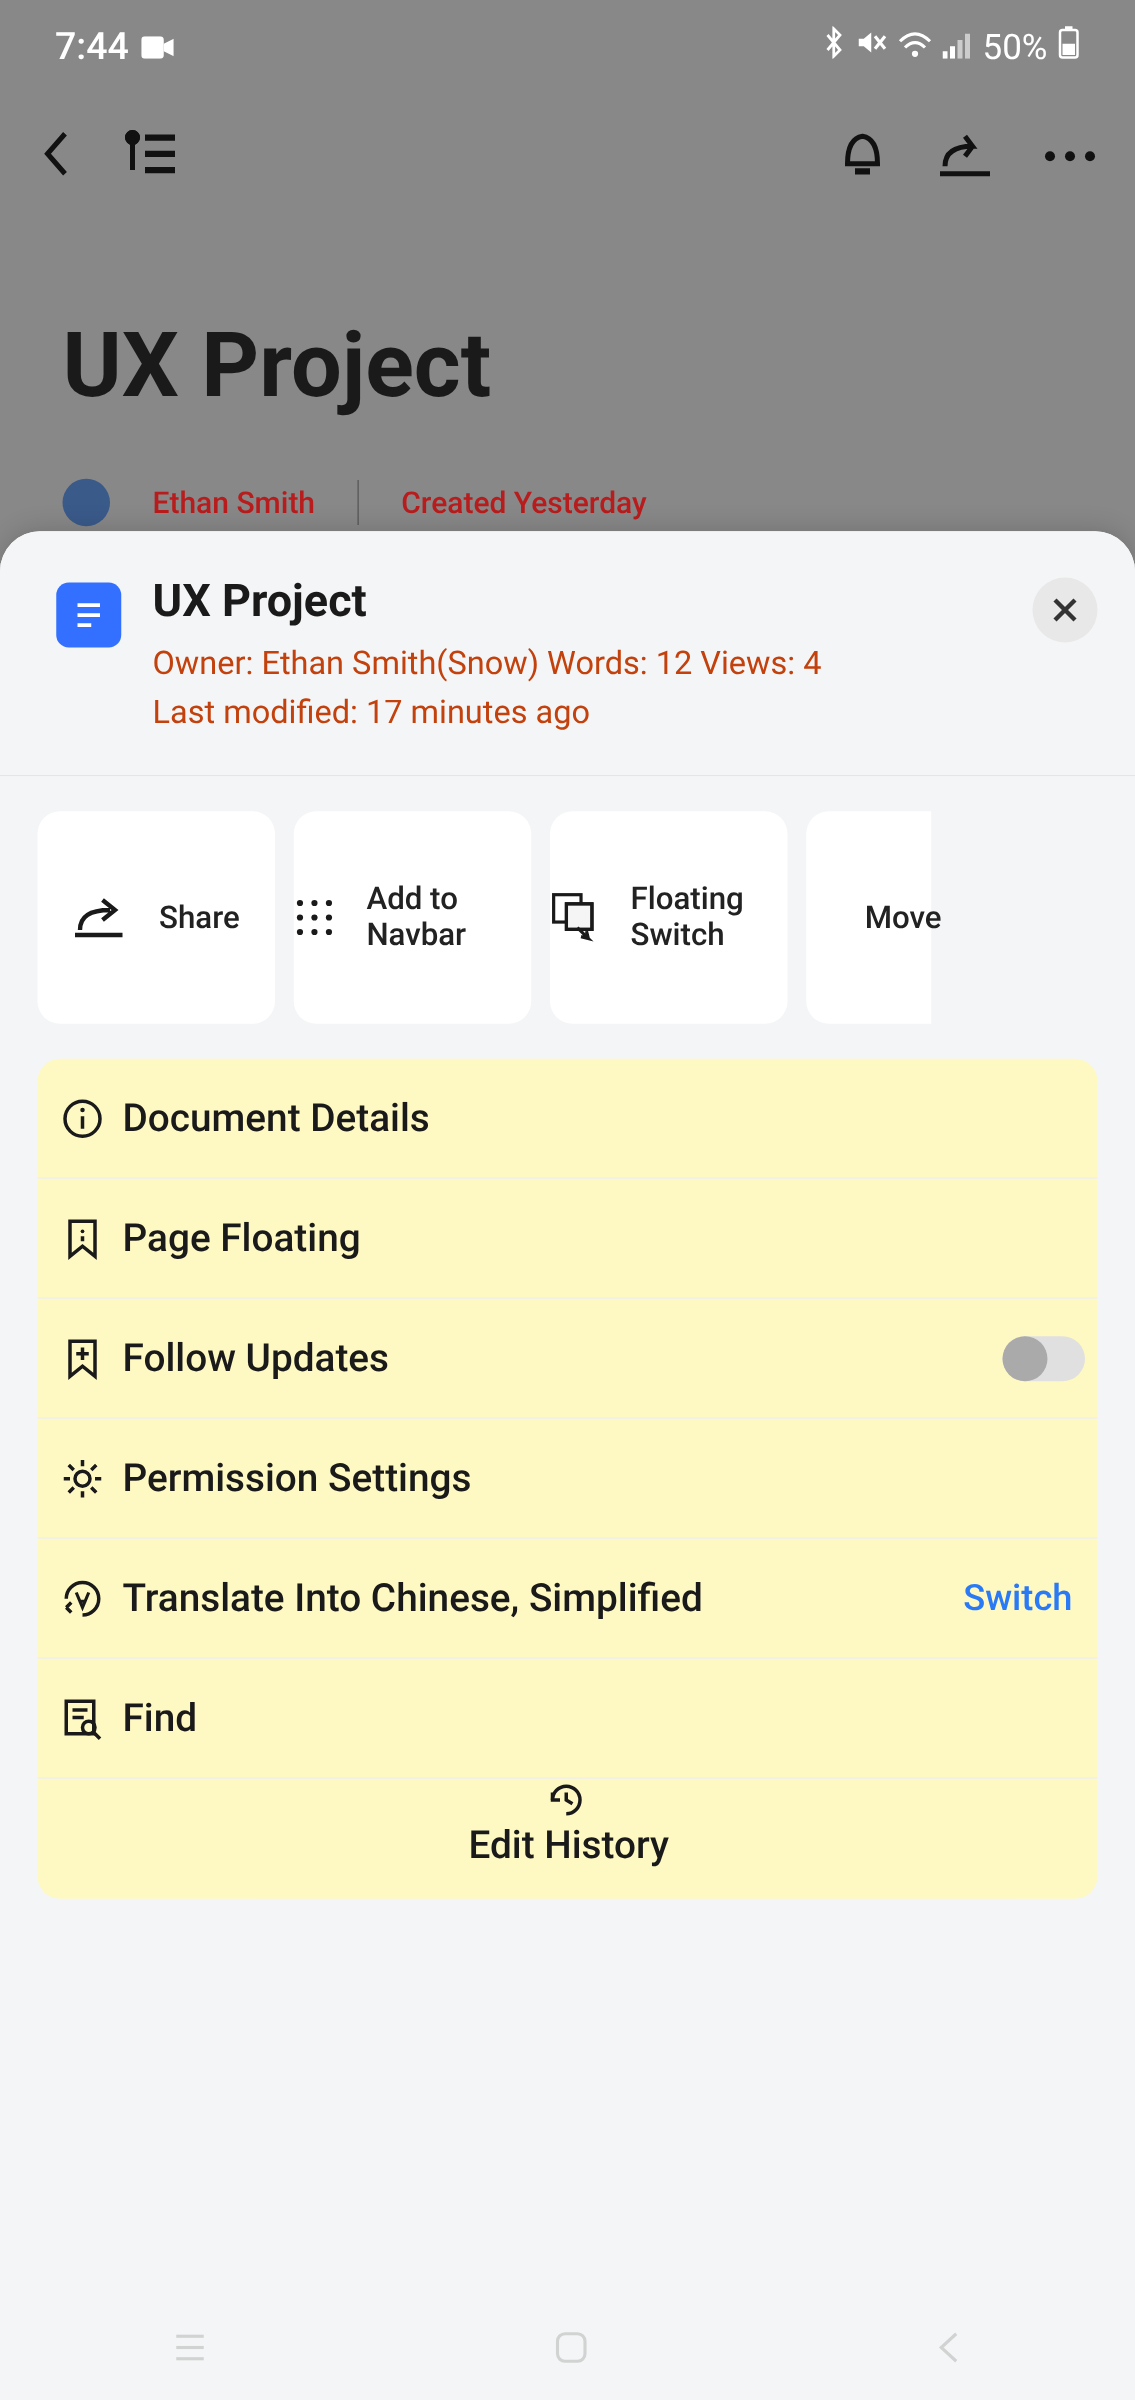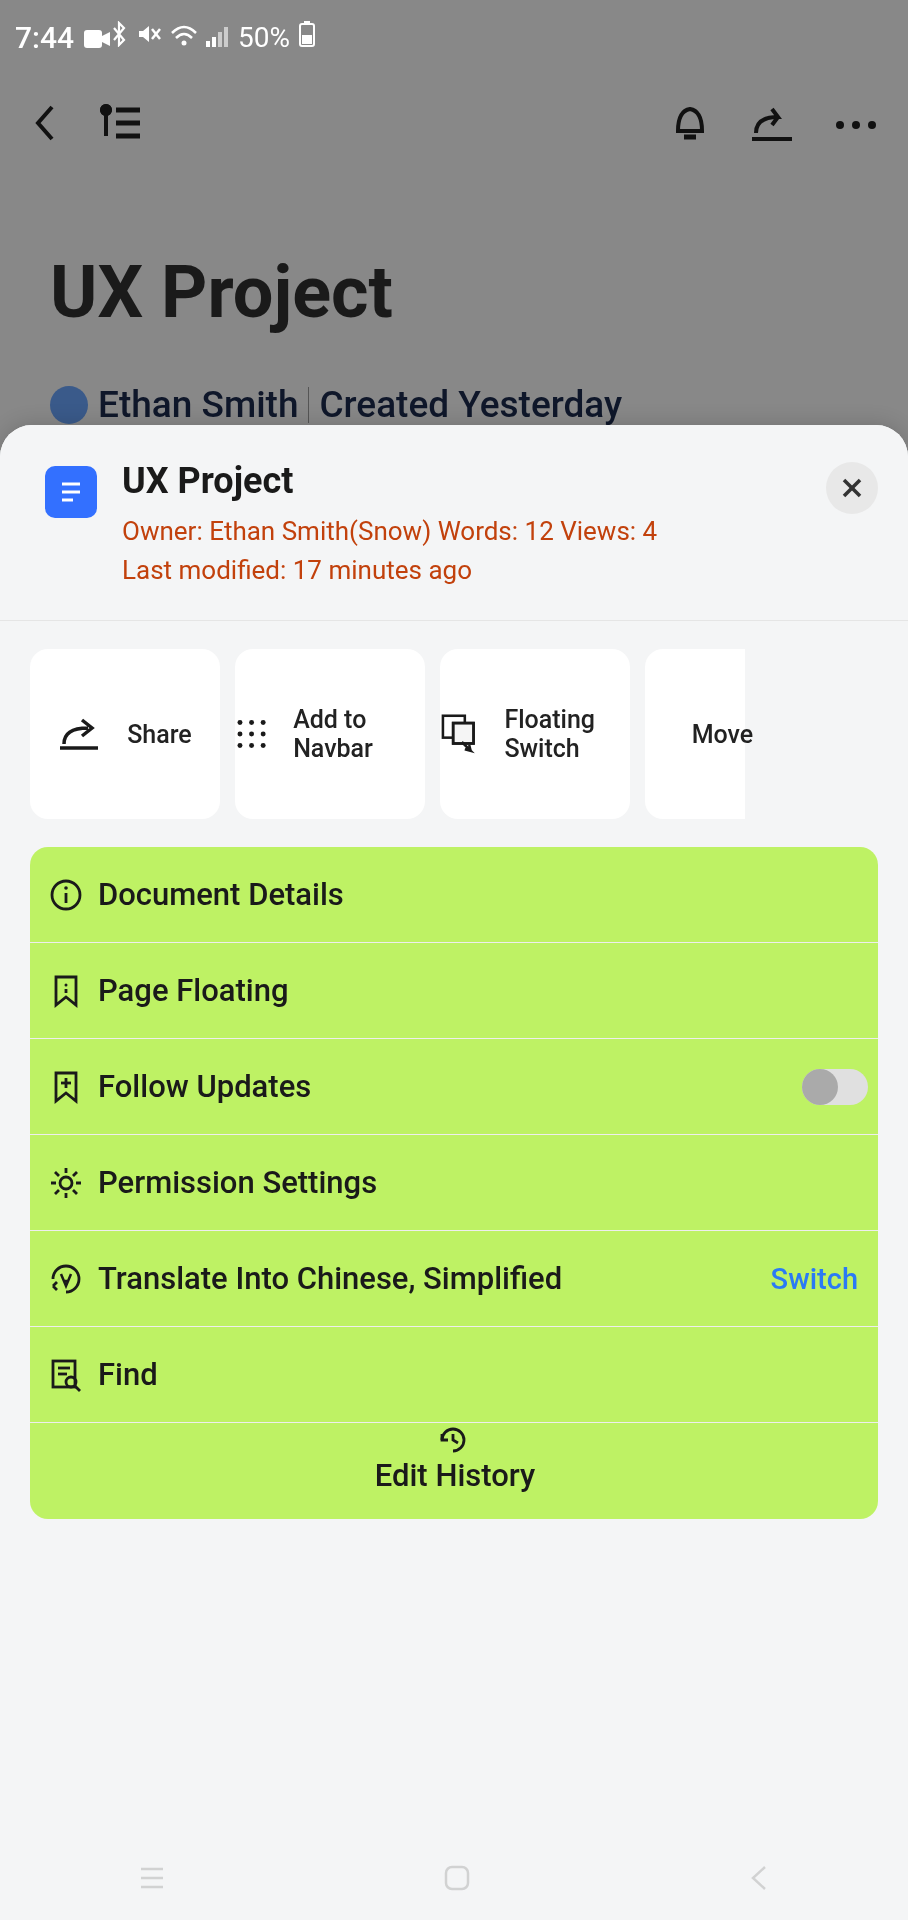--- a/index.html
+++ b/index.html
@@ -16,21 +16,22 @@
     top: 0; left: 0; width: 100%; height: 100%;
     background: #888;
     z-index: 1;
   }
   .status-bar {
     position: absolute;
     top: 0; left: 0; right: 0;
     height: 75px;
     display: flex;
     align-items: center;
-    padding: 0 15px;
+    justify-content: space-between;
+    padding: 0 44px;
     z-index: 2;
     color: #fff;
   }
   .status-left { display: flex; align-items: center; gap: 10px; font-size: 30px; font-weight: 500; }
   .status-right { display: flex; align-items: center; gap: 8px; font-size: 28px; }
   .status-right svg { fill: #fff; }
   .top-bar {
     position: absolute;
     top: 90px; left: 0; right: 0;
     height: 70px; display: flex; align-items: center;
@@ -40,21 +41,21 @@
   }
   .top-bar-left, .top-bar-right { display: flex; align-items: center; gap: 40px; }
   .top-bar svg { stroke: #111; fill: none; stroke-width: 4; }
   .bg-content {
     position: absolute;
     top: 250px; left: 50px; right: 50px;
     z-index: 2;
     color: #1a1a1a;
   }
   .bg-title { font-size: 72px; font-weight: 700; margin-bottom: 48px; }
-  .bg-meta { display: flex; align-items: center; gap: 10px; font-size: 37px; font-weight: 500; color: #0f172a; }
+  .bg-meta { display: flex; align-items: center; gap: 34px; font-size: 24px; font-weight: 500; color: #b91c1c; }
   .bg-avatar { width: 38px; height: 38px; border-radius: 50%; background: #3a5a8a; display: inline-block; }
   .bg-divider { width: 1px; height: 36px; background: #555; }
   .sheet {
     position: absolute;
     top: 425px; left: 0; right: 0; bottom: 0;
     background: #f4f5f6;
     border-radius: 32px 32px 0 0;
     z-index: 10;
     display: flex;
     flex-direction: column;
@@ -102,21 +103,21 @@
     flex-direction: row;
     align-items: center;
     justify-content: center;
     gap: 25px;
     cursor: pointer;
   }
   .action-card.partial { width: 100px; border-radius: 18px 0 0 18px; align-items: center; padding-left: 30px;}
   .action-label { font-size: 25px; color: #222; font-weight: 500;}
   .action-card svg { stroke: #1a1a1a; fill: none; stroke-width: 3.5; }
   .menu-card {
-    background: #bef264;
+    background: #fef9c3;
     border-radius: 18px;
     margin: 0 30px;
   }
   .menu-item {
     display: flex;
     align-items: center;
     min-height: 96px;
     padding: 0 10px 0 8px;
     border-bottom: 1px solid #eee;
     cursor: pointer;

